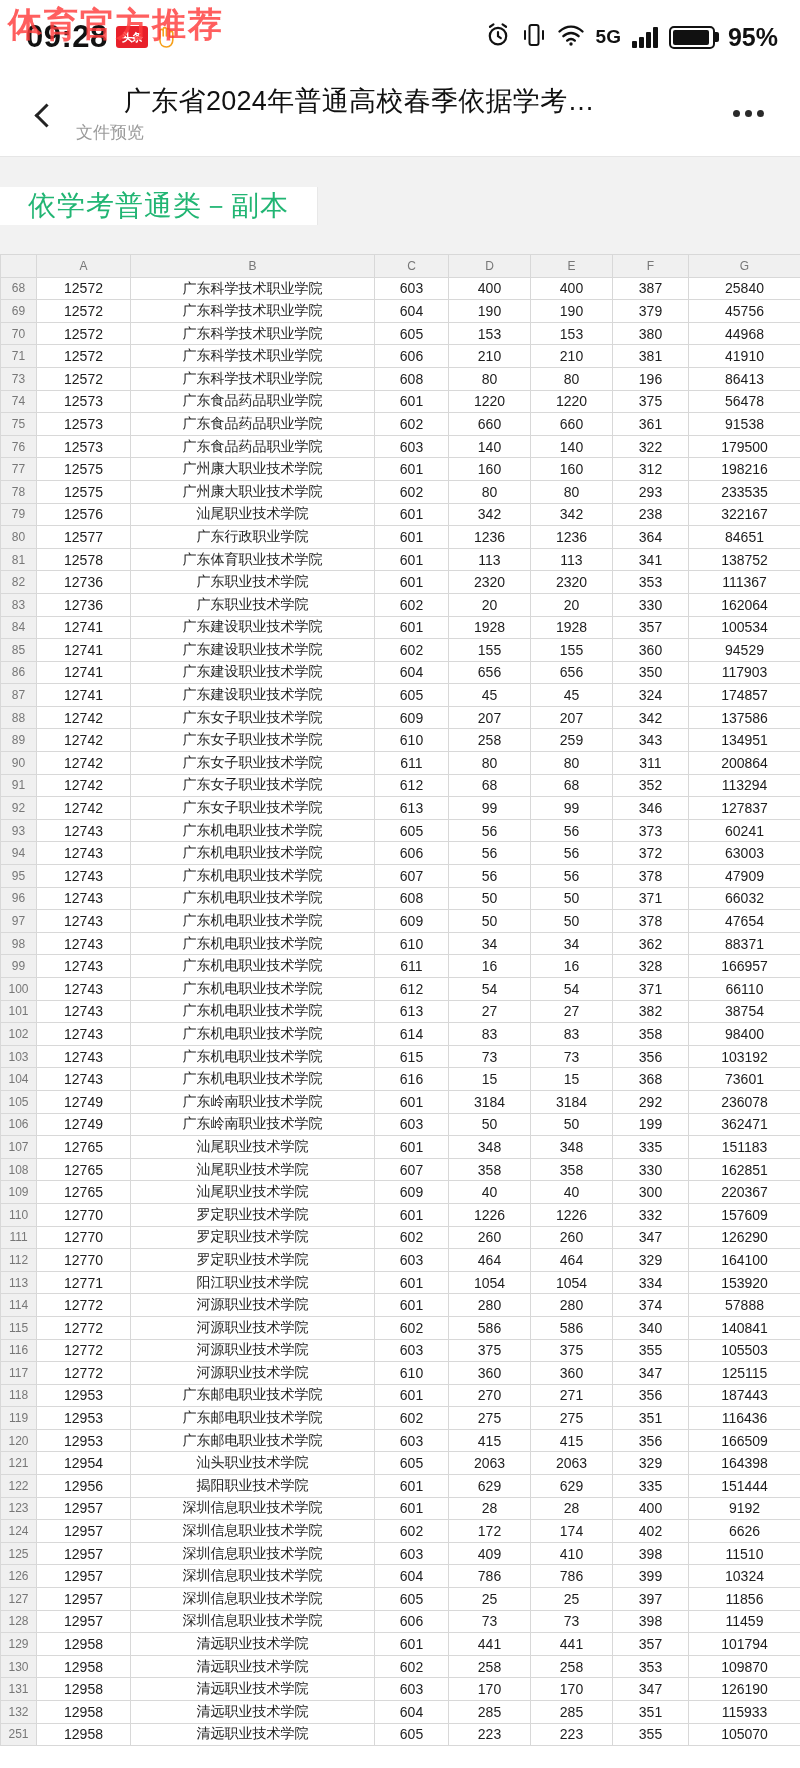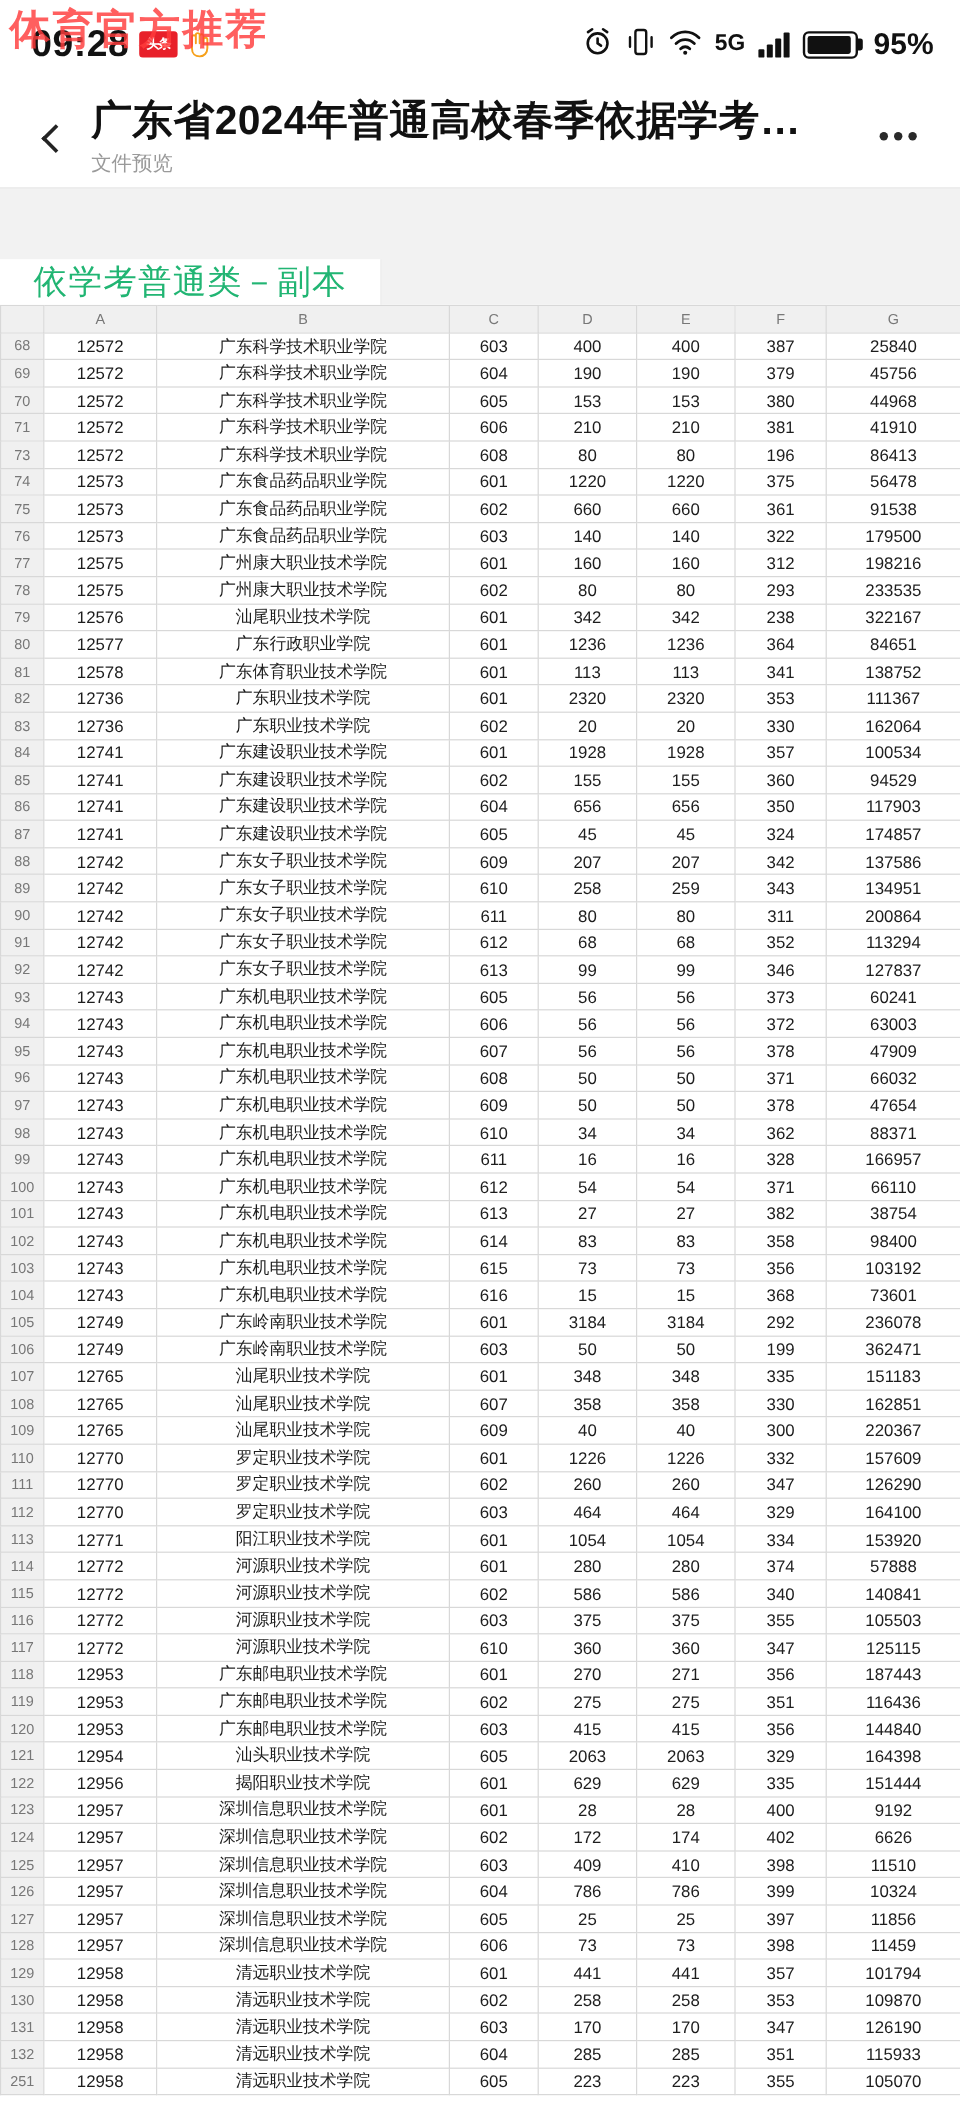--- a/index.html
+++ b/index.html
@@ -159,28 +159,29 @@
     border-bottom: 3px solid #232323;
     transform: rotate(45deg);
     margin-left: 5px;
   }
   .titles {
     flex: 1 1 auto;
     min-width: 0;
     padding-left: 6px;
   }
   .app-title {
-    font-size: 34px;
-    font-weight: 700;
+    font-size: 27px;
+    font-weight: 400;
     color: #111;
     white-space: nowrap;
     overflow: hidden;
     text-overflow: ellipsis;
     line-height: 1.15;
     letter-spacing: 0.3px;
+    margin-left: 48px;
   }
   .app-sub {
     font-size: 17px;
     color: #9a9a9a;
     margin-top: 4px;
   }
   .more-btn {
     flex: 0 0 auto;
     width: 56px;
     height: 52px;
@@ -198,21 +199,21 @@
     display: block;
   }
 
   
   .sheetbar {
     position: relative;
     height: 98px;
     background: #f2f2f2;
     border-top: 1px solid #e6e6e6;
     display: flex;
-    align-items: flex-end;
+    align-items: center;
     z-index: 12;
   }
   .sheet-tab {
     background: #ffffff;
     display: flex;
     align-items: center;
     padding: 0 28px;
     font-size: 28px;
     color: #21b573;
     font-weight: 400;
@@ -869,21 +870,21 @@
             <td class="c-num w-g">116436</td>
           </tr>
           <tr>
             <td class="rowhead w-rh">120</td>
             <td class="c-code w-a">12953</td>
             <td class="c-name w-b">广东邮电职业技术学院</td>
             <td class="c-num w-c">603</td>
             <td class="c-num w-d">415</td>
             <td class="c-num w-e">415</td>
             <td class="c-num w-f">356</td>
-            <td class="c-num w-g">144840</td>
+            <td class="c-num w-g">166509</td>
           </tr>
           <tr>
             <td class="rowhead w-rh">121</td>
             <td class="c-code w-a">12954</td>
             <td class="c-name w-b">汕头职业技术学院</td>
             <td class="c-num w-c">605</td>
             <td class="c-num w-d">2063</td>
             <td class="c-num w-e">2063</td>
             <td class="c-num w-f">329</td>
             <td class="c-num w-g">164398</td>

